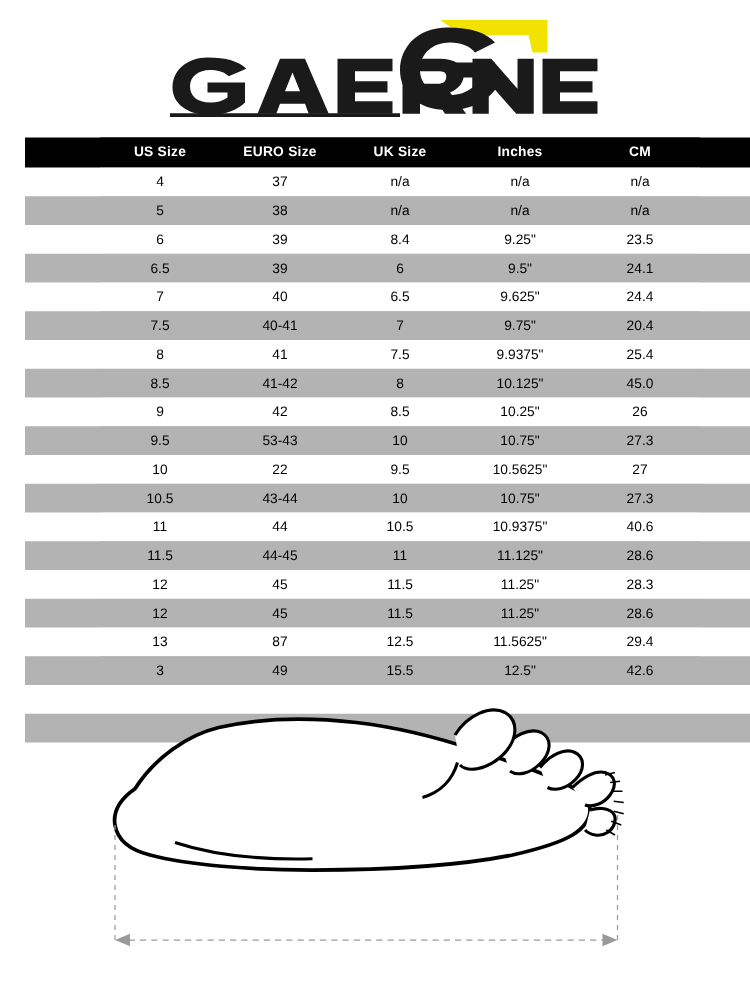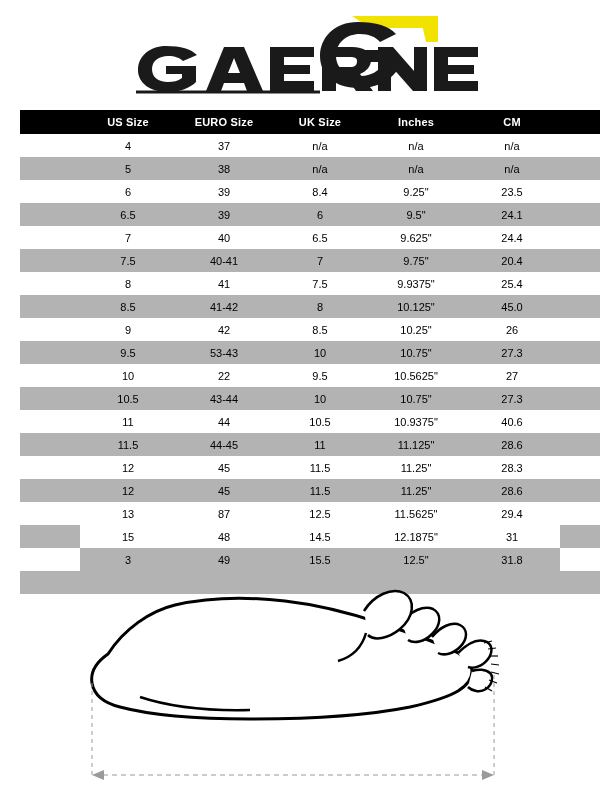--- a/index.html
+++ b/index.html
@@ -258,33 +258,26 @@
           <td>11.25"</td>
           <td>28.6</td>
         </tr>
         <tr class="row-plain">
           <td>13</td>
           <td>87</td>
           <td>12.5</td>
           <td>11.5625"</td>
           <td>29.4</td>
         </tr>
-        <tr class="row-plain">
-          <td>15</td>
-          <td>48</td>
-          <td>14.5</td>
-          <td>12.1875"</td>
-          <td>31</td>
-        </tr>
         <tr class="row-alt">
           <td>3</td>
           <td>49</td>
           <td>15.5</td>
           <td>12.5"</td>
-          <td>31.8</td>
+          <td>42.6</td>
         </tr>
       </tbody>
   </table>
 </div>
 
 <div class="foot-area">
   <svg class="foot-svg" width="440" height="230" viewBox="0 0 440 230" xmlns="http://www.w3.org/2000/svg">
 
     <path d="M28 75 C18 82 10 92 12 104 C14 116 24 124 40 128 C70 136 120 140 170 140 C230 140 290 136 330 128 C352 123 368 118 378 112
              C386 107 392 100 392 92 C392 84 386 78 378 74 C360 64 330 54 300 44 C270 34 240 26 205 22 C170 18 130 18 95 26

